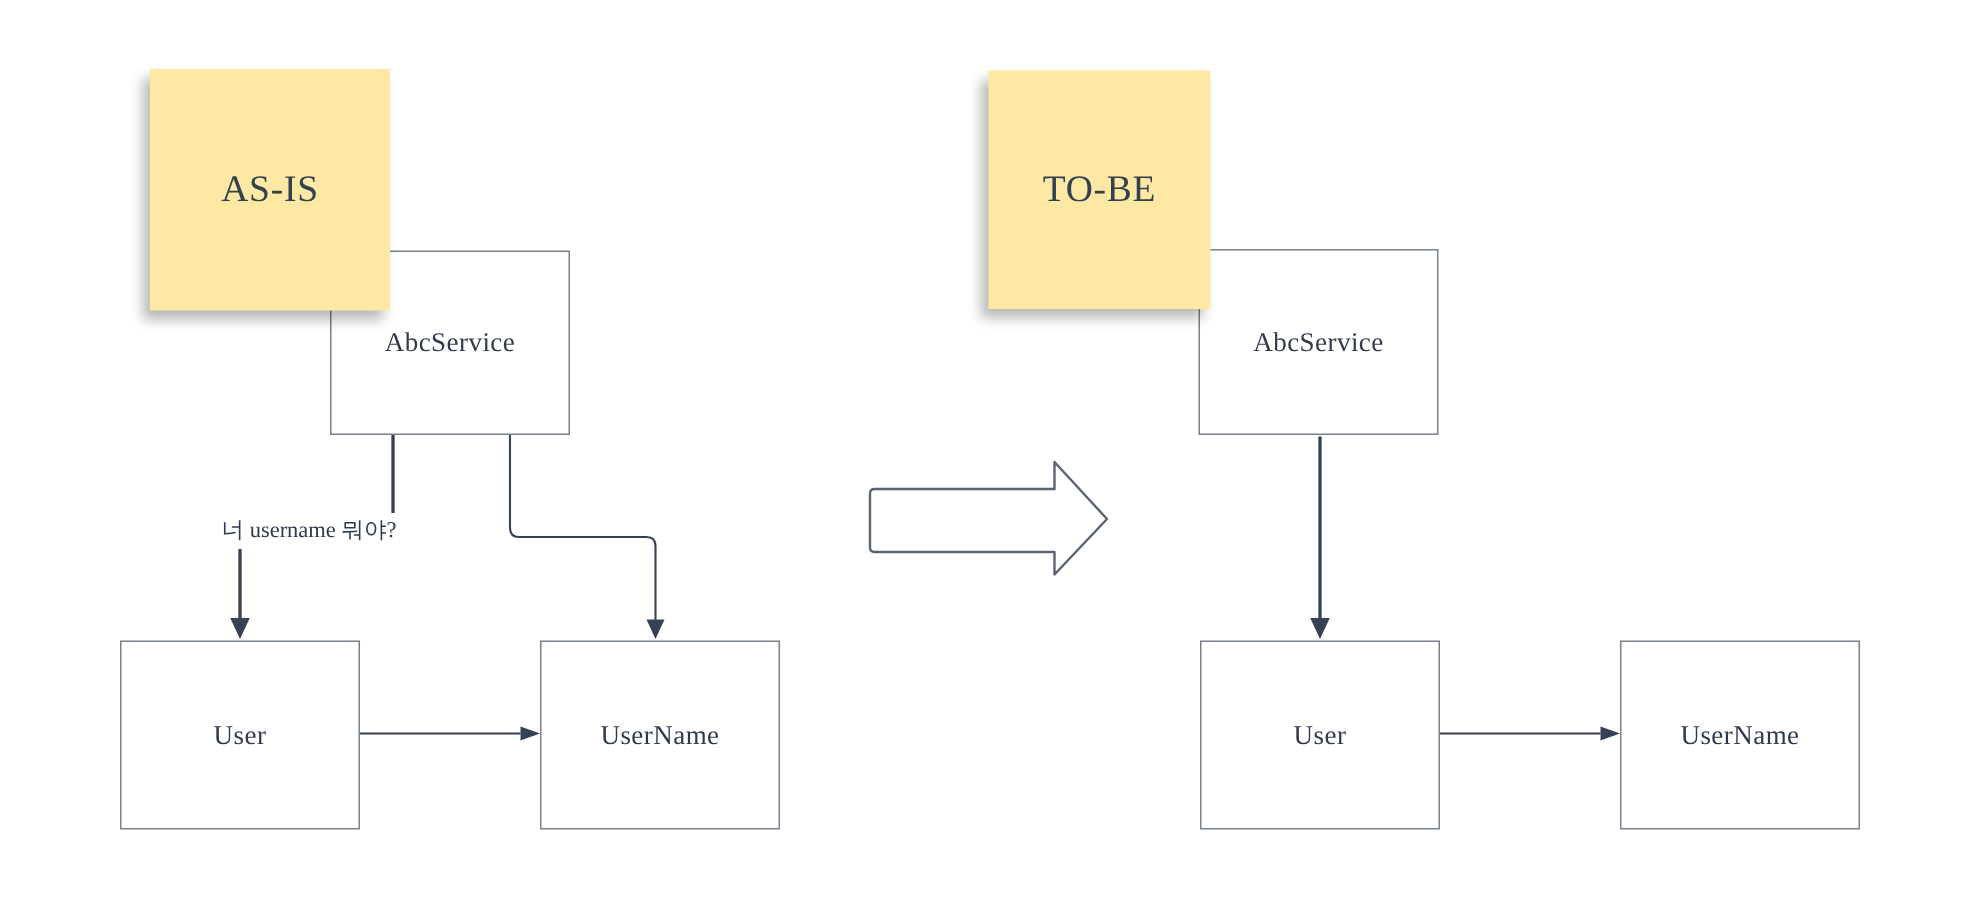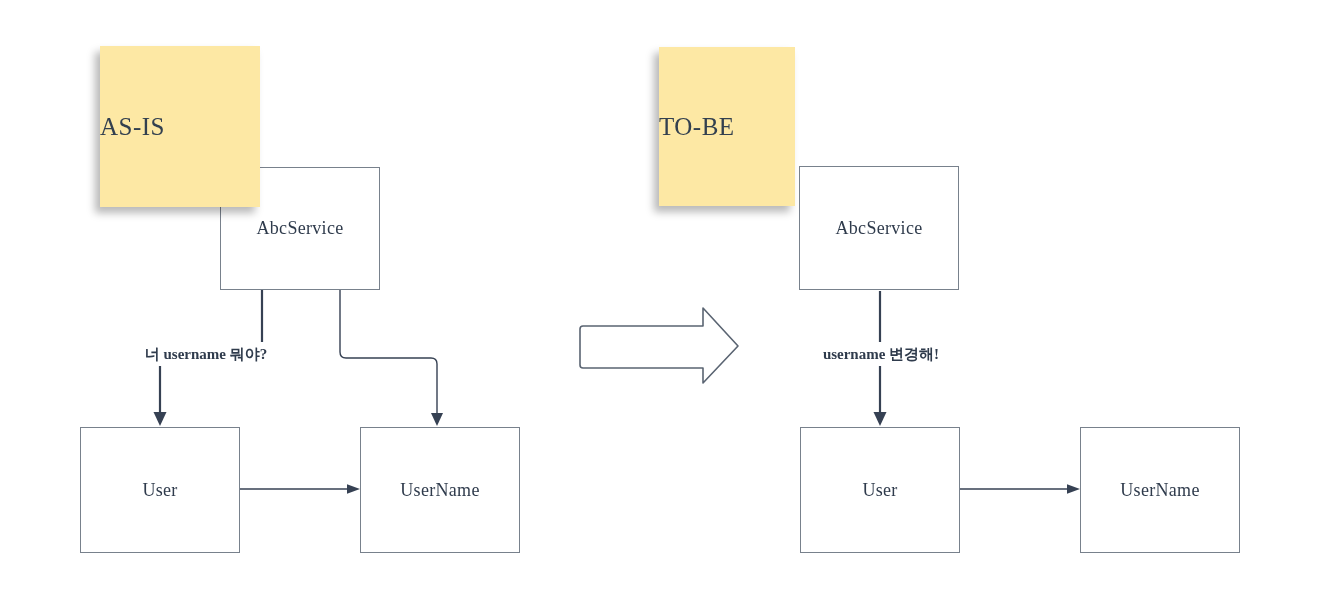--- a/index.html
+++ b/index.html
@@ -53,47 +53,47 @@
     font-size:18px;
     color:var(--shape-text);
     letter-spacing:.3px;
   }
   .note{
     position:absolute;
     background:var(--note-fill);
     box-shadow:-5px 6px 8px rgba(0,0,0,0.28);
     display:flex;
     align-items:center;
-    justify-content:flex-start;
+    justify-content:center;
     font-size:25px;
     color:var(--note-text);
     letter-spacing:.5px;
     z-index:3;
   }
   .edge-label{
     position:absolute;
     background:var(--background);
     font-size:15px;
-    font-weight:bold;
+    font-weight:normal;
     color:var(--shape-text);
     text-align:center;
     line-height:24px;
     height:24px;
     width:160px;
     z-index:2;
     white-space:nowrap;
   }
   
   .note-as-is      {left:100px; top:46px;  width:160px; height:161px;}
   .asis-service    {left:220px; top:167px; width:160px; height:123px;}
   .asis-user       {left:80px;  top:427px; width:160px; height:126px;}
   .asis-username   {left:360px; top:427px; width:160px; height:126px;}
   .asis-edge-label {left:126px; top:342px;}
   
-  .note-to-be      {left:659px; top:47px;  width:136px; height:159px;}
+  .note-to-be      {left:659px; top:47px;  width:148px; height:159px;}
   .tobe-service    {left:799px; top:166px; width:160px; height:124px;}
   .tobe-user       {left:800px; top:427px; width:160px; height:126px;}
   .tobe-username   {left:1080px;top:427px; width:160px; height:126px;}
   .tobe-edge-label {left:801px; top:342px;}
 </style>
 </head>
 <body>
 
 <div class="canvas">
 
@@ -146,21 +146,20 @@
   </div>
 
   <div class="note note-to-be">
     <span>TO-BE</span>
   </div>
 
   <div class="node tobe-service">
     <span>AbcService</span>
   </div>
 
-  <div class="edge-label tobe-edge-label">username 변경해!</div>
 
   <div class="node tobe-user">
     <span>User</span>
   </div>
 
   <div class="node tobe-username">
     <span>UserName</span>
   </div>
 
 </div>

